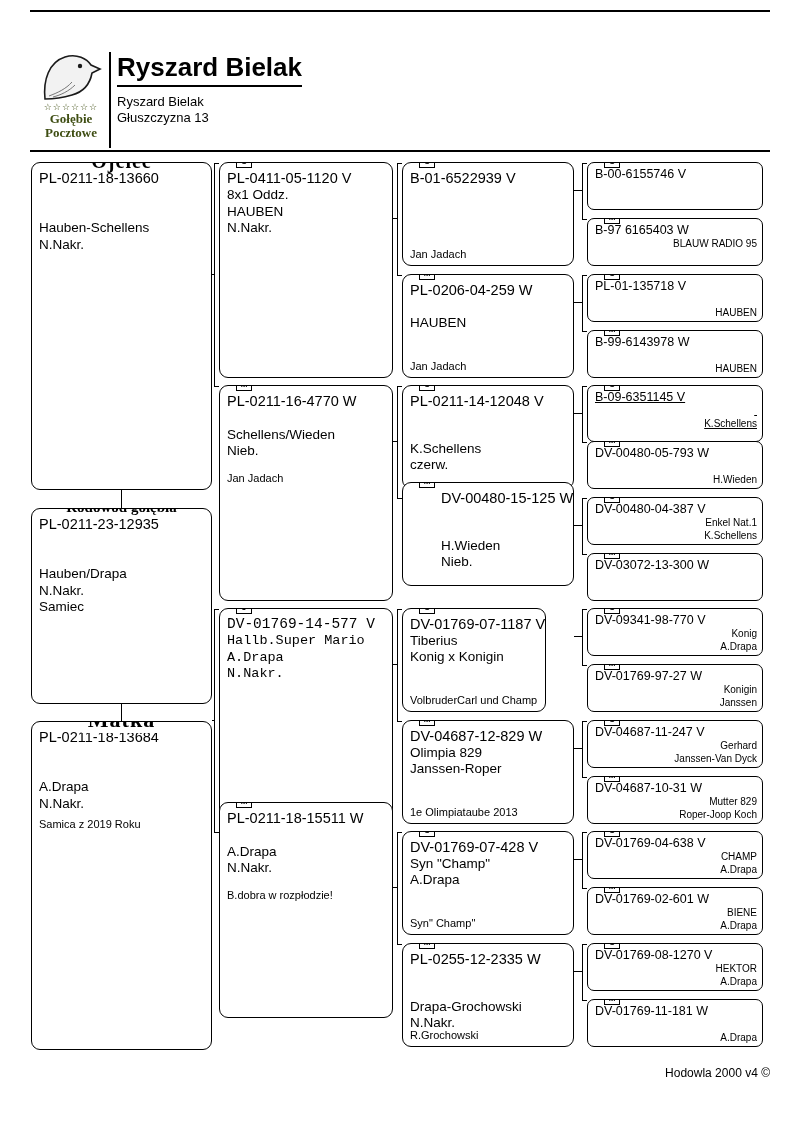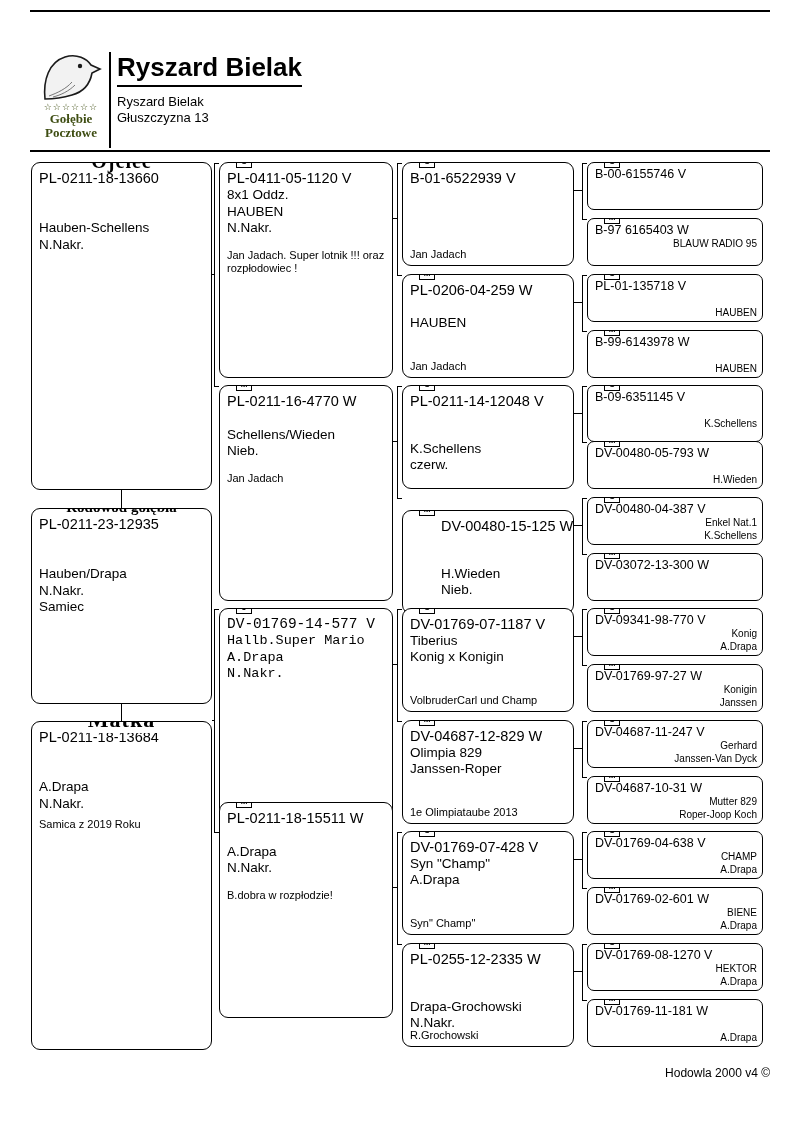--- a/index.html
+++ b/index.html
@@ -103,23 +103,20 @@
         </div>
       <div class="note" style="margin-top:6px">Samica z 2019 Roku</div>
     </div>
 
   <div class="pbox gen2" style="left: 219px; top: 162px; width: 174px; height: 216px;">
         <span class="sex">O</span>
         <div class="ring">PL-0411-05-1120 V</div>
         <div class="line">8x1 Oddz.</div>
         <div class="line">HAUBEN</div>
         <div class="line">N.Nakr.</div>
-        <div class="notes">
-          <div class="note" style="white-space: normal;">Jan Jadach. Super lotnik !!! oraz rozpłodowiec !</div>
-        </div>
       </div>
       <div class="pbox gen2" style="left: 219px; top: 385px; width: 174px; height: 216px;">
         <span class="sex">M</span>
         <div class="ring">PL-0211-16-4770 W</div>
         <div class="line">&nbsp;</div>
         <div class="line">Schellens/Wieden</div>
         <div class="line">Nieb.</div>
         <div class="notes">
           <div class="note" style="white-space: normal;">Jan Jadach</div>
         </div>
@@ -154,29 +151,29 @@
         <div class="note bottom-note">Jan Jadach</div>
       </div>
       <div class="pbox gen3" style="left: 402px; top: 385px; width: 172px; height: 104px;">
         <span class="sex">O</span>
         <div class="ring">PL-0211-14-12048 V</div>
         <div class="line">&nbsp;</div>
         <div class="line">&nbsp;</div>
         <div class="line">K.Schellens</div>
         <div class="line">czerw.</div>
       </div>
-      <div class="pbox gen3" style="left: 402px; top: 510px; width: 172px; height: 104px; padding-left: 38px;">
+      <div class="pbox gen3" style="left: 402px; top: 482px; width: 172px; height: 104px; padding-left: 38px;">
         <span class="sex">M</span>
         <div class="ring">DV-00480-15-125 W</div>
         <div class="line">&nbsp;</div>
         <div class="line">&nbsp;</div>
         <div class="line">H.Wieden</div>
         <div class="line">Nieb.</div>
       </div>
-      <div class="pbox gen3" style="left: 402px; top: 608px; width: 172px; height: 104px;">
+      <div class="pbox gen3" style="left: 402px; top: 608px; width: 144px; height: 104px;">
         <span class="sex">O</span>
         <div class="ring">DV-01769-07-1187 V</div>
         <div class="line">Tiberius</div>
         <div class="line">Konig x Konigin</div>
         <div class="note bottom-note">VolbruderCarl und Champ</div>
       </div>
       <div class="pbox gen3" style="left: 402px; top: 720px; width: 172px; height: 104px;">
         <span class="sex">M</span>
         <div class="ring">DV-04687-12-829 W</div>
         <div class="line">Olimpia 829</div>
@@ -213,21 +210,21 @@
         <div class="ring">PL-01-135718 V</div>
         <div class="line">&nbsp;</div>
         <div class="line">HAUBEN</div>
       </div>
       <div class="pbox gen4" style="left: 587px; top: 330px; width: 176px; height: 48px;">
         <span class="sex">M</span>
         <div class="ring">B-99-6143978 W</div>
         <div class="line">&nbsp;</div>
         <div class="line">HAUBEN</div>
       </div>
-      <div class="pbox gen4" style="left: 587px; top: 385px; width: 176px; height: 57px;">
+      <div class="pbox gen4" style="left: 587px; top: 385px; width: 176px; height: 57px; text-decoration: underline;">
         <span class="sex">O</span>
         <div class="ring">B-09-6351145 V</div>
         <div class="line">&nbsp;</div>
         <div class="line">K.Schellens</div>
       </div>
       <div class="pbox gen4" style="left: 587px; top: 441px; width: 176px; height: 48px;">
         <span class="sex">M</span>
         <div class="ring">DV-00480-05-793 W</div>
         <div class="line">&nbsp;</div>
         <div class="line">H.Wieden</div>

